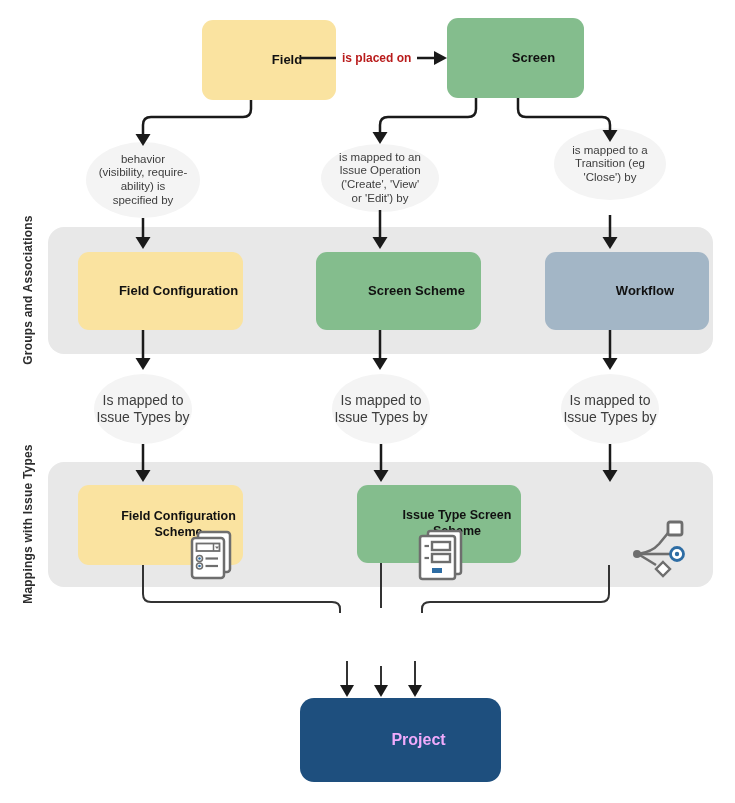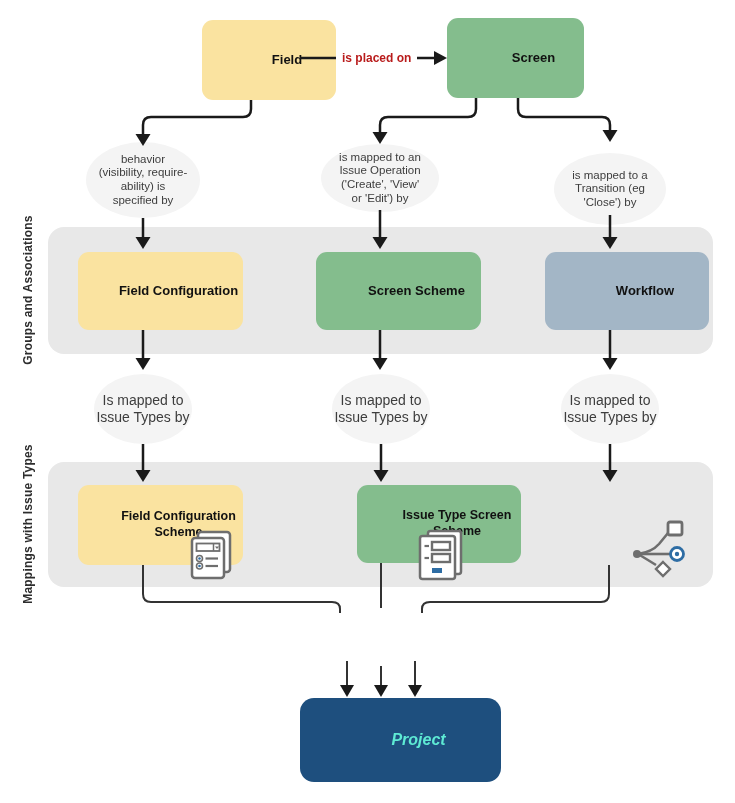--- a/index.html
+++ b/index.html
@@ -18,21 +18,21 @@
   }
   .box{
     position:absolute;border-radius:11px;display:flex;align-items:center;
     justify-content:center;text-align:center;font-weight:bold;font-size:13px;
     color:#111;white-space:pre-line;line-height:1.25;padding-left:36px;
   }
   .yellow{background:var(--c-yellow);}
   .green{background:var(--c-green);}
   .bluegray{background:var(--c-bluegray);}
   .project{
-    background:var(--c-projectblue);color:#5eead4;font-size:16px;border-radius:14px;font-style:italic;
+    background:var(--c-projectblue);color:#f0abfc;font-size:16px;border-radius:14px;
   }
   .ell{
     position:absolute;background:var(--c-ellipse);border-radius:50%;
     display:flex;align-items:center;justify-content:center;text-align:center;
     font-size:11.5px;color:#3d3d3d;white-space:pre-line;line-height:1.18;
   }
   .ell.big{font-size:14px;}
   #connectors{position:absolute;left:0;top:0;width:735px;height:803px;pointer-events:none;}
   .conn{stroke:var(--c-line);stroke-width:2.5;fill:none;}
   .conn-thin{stroke:#333333;stroke-width:2;fill:none;}
@@ -63,21 +63,21 @@
   <div class="box green" style="left:447px;top:18px;width:101px;height:80px;text-align:center;">Screen</div>
 
   <div class="ell" style="left:86px;top:142px;width:114px;height:76px;">behavior
 (visibility, require-
 ability) is
 specified by</div>
   <div class="ell" style="left:321px;top:144px;width:118px;height:68px;">is mapped to an
 Issue Operation
 ('Create', 'View'
 or 'Edit') by</div>
-  <div class="ell" style="left:554px;top:153px;width:112px;height:72px;">is mapped to a
+  <div class="ell" style="left:554px;top:128px;width:112px;height:72px;">is mapped to a
 Transition (eg
 'Close') by</div>
 
   <div class="box yellow" style="left:78px;top:252px;width:129px;height:78px;">Field Configuration</div>
   <div class="box bluegray" style="left:545px;top:252px;width:128px;height:78px;">Workflow</div>
   <div class="box green" style="left:316px;top:252px;width:129px;height:78px;">Screen Scheme</div>
 
   <div class="ell big" style="left:94px;top:374px;width:98px;height:70px;">Is mapped to
 Issue Types by</div>
   <div class="ell big" style="left:332px;top:374px;width:98px;height:70px;">Is mapped to

